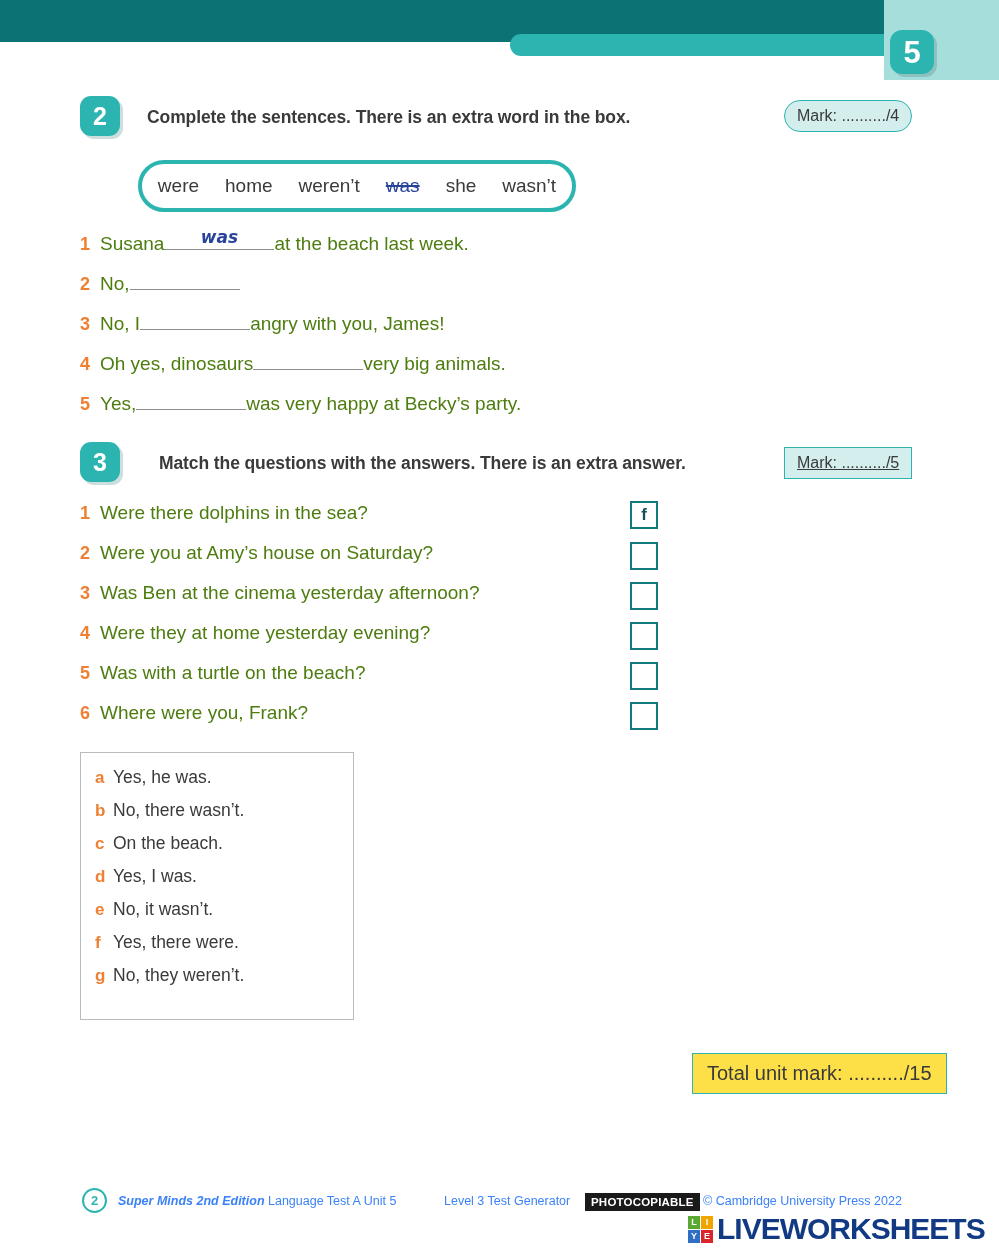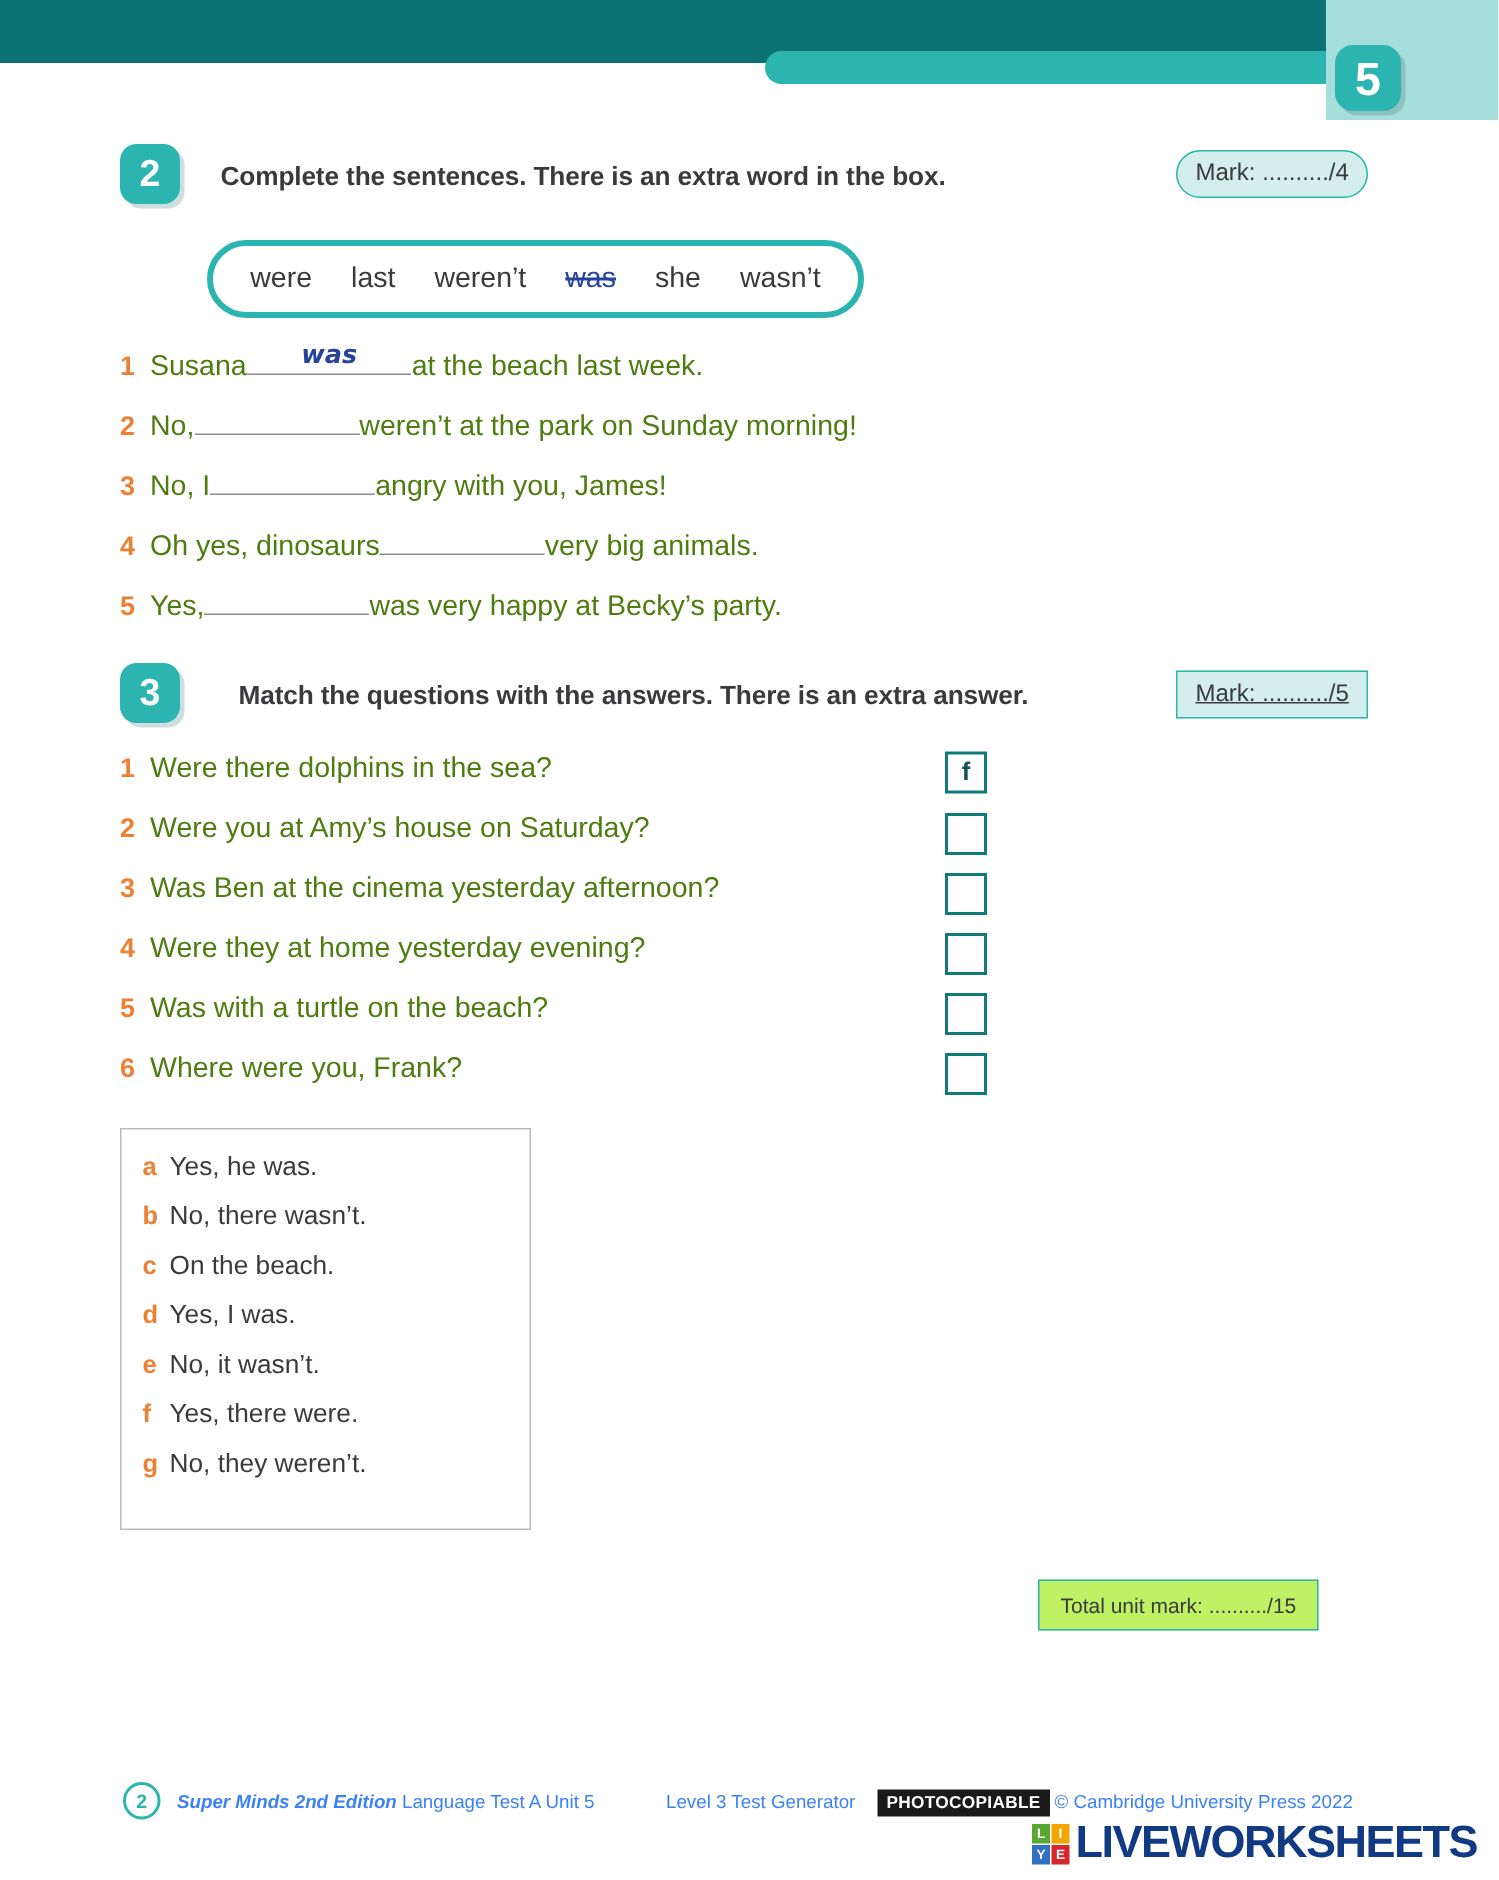--- a/index.html
+++ b/index.html
@@ -91,22 +91,22 @@
   .opt-row { display:flex; align-items:baseline; margin-bottom:12px; }
   .opt-letter {
     color:#ee8033; font-weight:bold; font-size:17px;
     width:18px; flex:0 0 18px;
   }
   .opt-text { font-size:17.5px; color:#3a3a3c;text-align:right; }
 
   
   .total-box {
     position:absolute; left:692px; top:1053px;
-    background:#bef264; border:1px solid #2cb5b0;
-    font-size:14px; color:#3a3a3c; padding:8px 14px; white-space:nowrap;
+    background:#fde047; border:1px solid #2cb5b0;
+    font-size:20px; color:#3a3a3c; padding:8px 14px; white-space:nowrap;
   }
   .foot-badge {
     position:absolute; left:82px; top:1188px; width:25px; height:25px;
     border:2px solid #2cb5b0; border-radius:50%;
     display:flex; align-items:center; justify-content:center;
     color:#2cb5b0; font-size:13px; font-weight:bold;
   }
   .foot-txt {
     position:absolute; font-size:12.5px; color:#3b82f6; white-space:nowrap;
   }
@@ -138,21 +138,21 @@
   <div class="hdr-mid"></div>
   <div class="hdr-unitpanel"></div>
   <div class="unit-badge">5</div>
 
   <div class="ex-badge" style="left:80px; top:96px;">2</div>
   <div class="ex-title" style="left:147px; top:107px;">Complete the sentences. There is an extra word in the box.</div>
   <div class="mark-box" style="left:784px; top:100px;border-radius:16px;">Mark: ........../4</div>
 
   <div class="wordbank">
     <span>were</span>
-    <span>last</span>
+    <span>home</span>
     <span>weren’t</span>
     <span class="struck">was</span>
     <span>she</span>
     <span>wasn’t</span>
   </div>
 
   <div class="q-line" style="left:80px; top:228px;">
     <span class="q-num">1</span>
     <span class="q-text">Susana </span>
     <span class="blank" style="width:110px; height:22px;">
@@ -160,21 +160,20 @@
     </span>
     <span class="q-text"> at the beach last week.</span>
   </div>
 
   <div class="q-line" style="left:80px; top:268px;">
     <span class="q-num">2</span>
     <span class="q-text">No, </span>
     <span class="blank" style="width:110px; height:22px;">
       <span class="ans"></span>
     </span>
-    <span class="q-text"> weren’t at the park on Sunday morning!</span>
   </div>
 
   <div class="q-line" style="left:80px; top:308px;">
     <span class="q-num">3</span>
     <span class="q-text">No, I </span>
     <span class="blank" style="width:110px; height:22px;">
       <span class="ans"></span>
     </span>
     <span class="q-text"> angry with you, James!</span>
   </div>

